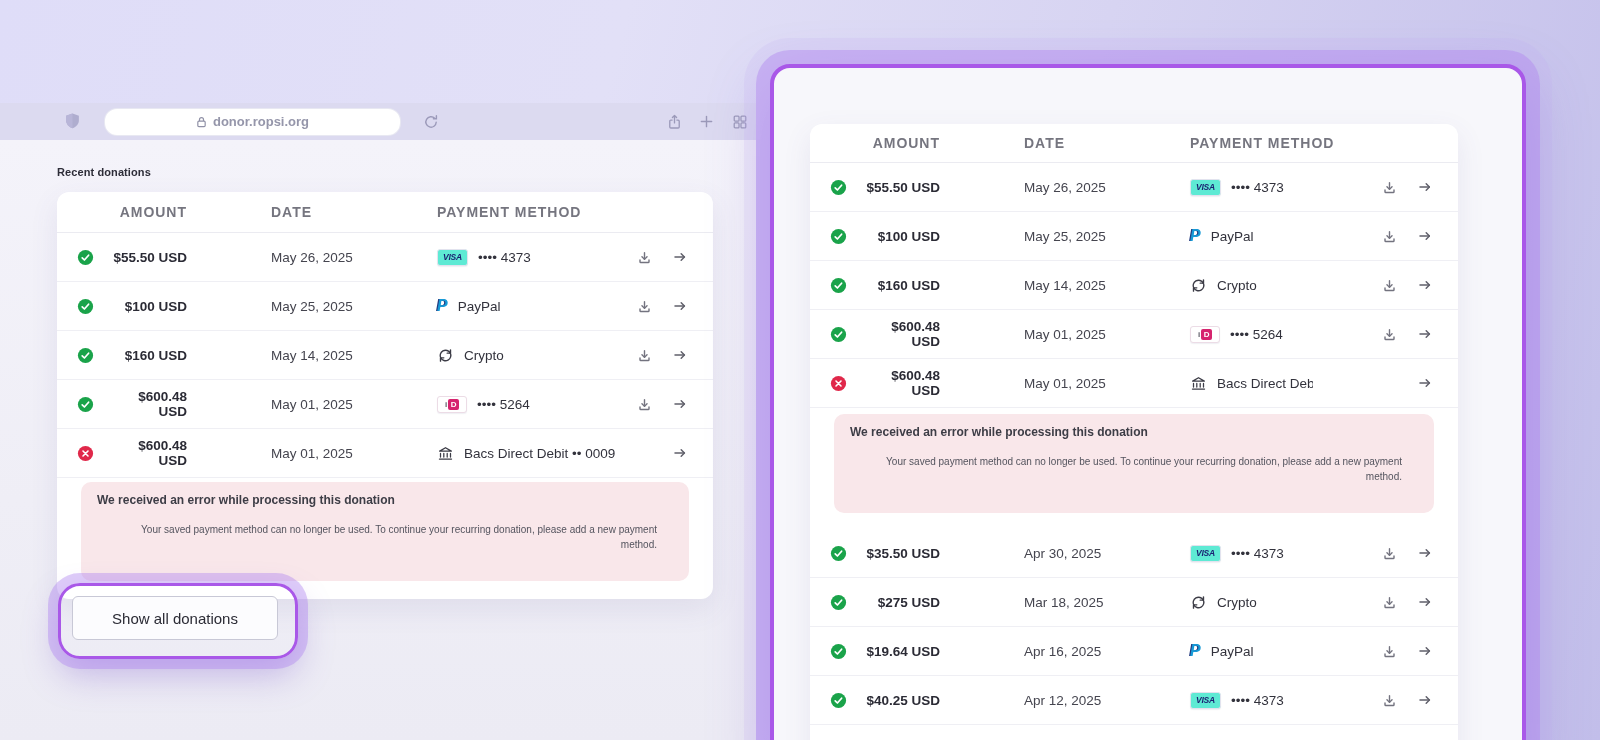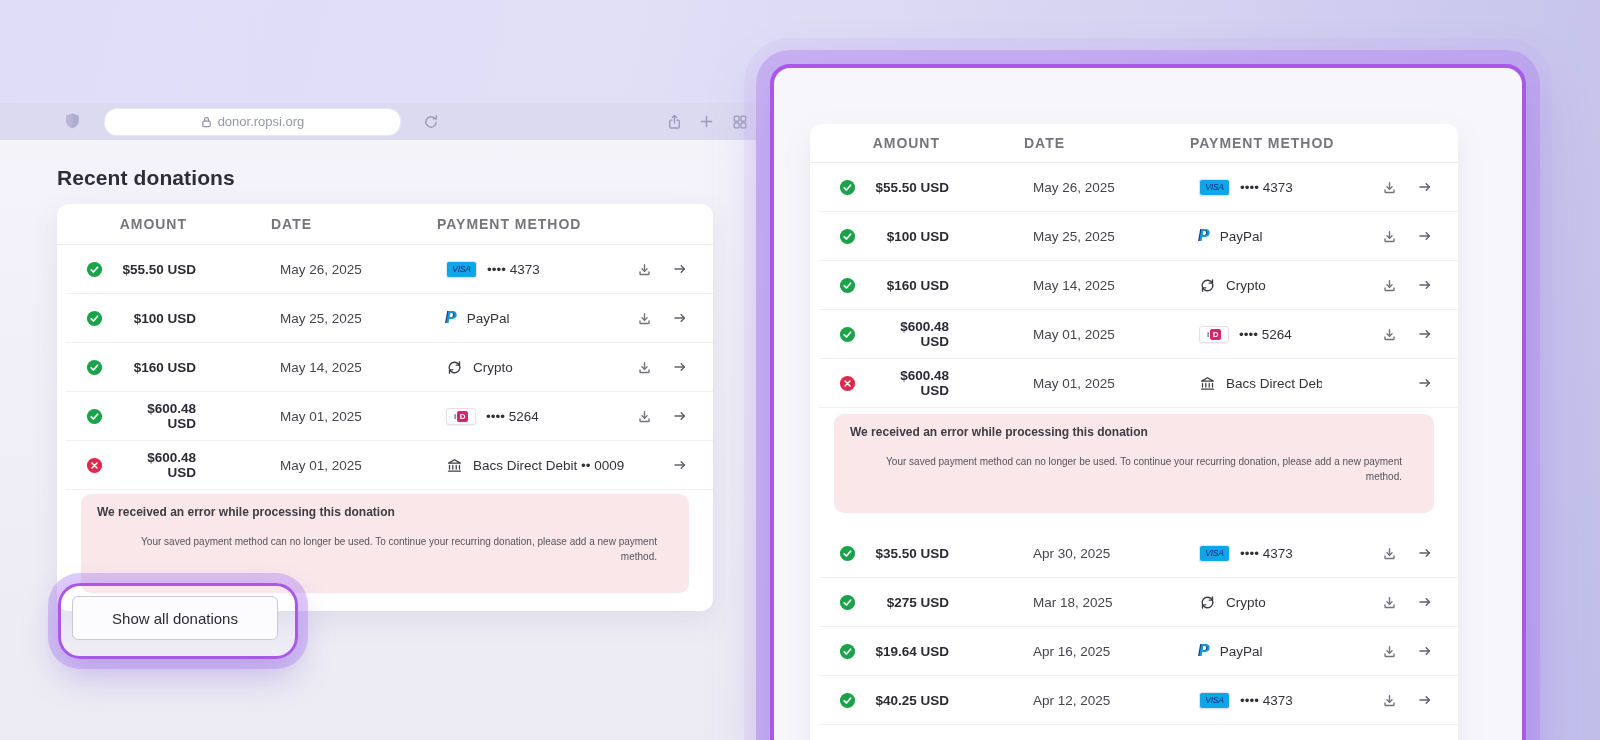--- a/index.html
+++ b/index.html
@@ -8,43 +8,43 @@
     background:linear-gradient(105deg,#dfddf8 0%,#e2e0f7 35%,#d7d4f2 62%,#c2beea 100%);}
 
   
   .browser{position:absolute;left:0;top:103px;width:756px;height:637px;}
   .chrome{height:37px;background:#dcdaf0;border-bottom:1px solid rgba(120,110,170,.14);
     display:flex;align-items:center;}
   .chrome .sp{flex:1;}
   .tb-ic{width:20px;height:20px;display:flex;align-items:center;justify-content:center;color:#a3a1c6;}
   .url-pill{margin-left:22px;width:295px;height:26px;border-radius:13px;background:#fff;
     border:1px solid rgba(150,150,195,.22);display:flex;align-items:center;justify-content:center;gap:6px;
-    color:#9596aa;font-size:13px;}
+    color:#9596aa;font-size:13px;font-weight:bold;}
   .page{position:absolute;top:37px;left:0;right:0;bottom:0;
     background:linear-gradient(180deg,#f4f3fa 0%,#efeef6 60%,#ecebf4 100%);}
-  .page h1{margin:26px 0 0 57px;font-size:21px;font-weight:700;color:#2d2d38;letter-spacing:.1px;}
+  .page h1{margin:26px 0 0 57px;font-size:11px;font-weight:700;color:#2d2d38;letter-spacing:.1px;}
 
   
   .card{background:#fff;border-radius:12px;box-shadow:0 10px 28px rgba(90,80,150,.10);overflow:hidden;}
   #recent-card{width:656px;margin:14px 0 0 57px;}
   .t-head,.t-row{display:grid;grid-template-columns:56px 74px 84px 166px 1fr 36px 30px;
     align-items:center;padding-right:16px;}
   .t-head{height:40px;border-bottom:1px solid #ebebf1;}
   .t-head span{font-size:14px;font-weight:700;letter-spacing:.07em;color:#75757f;}
   .h-amt{text-align:right;}
-  .t-row{height:48px;border-bottom:1px solid #efeff4;margin-left:9px;}
+  .t-row{height:48px;border-bottom:1px solid #efeff4;}
   .t-row:last-child{border-bottom:none;}
   .st-cell{display:flex;justify-content:center;}
   .cell-amt{text-align:right;font-size:13.5px;font-weight:700;color:#2b2b35;}
   .cell-date{grid-column:4;font-size:13.5px;color:#45454f;}
   .cell-pm{grid-column:5;display:flex;align-items:center;font-size:13.5px;color:#32323c;}
   .pm-label{margin-left:10px;white-space:nowrap;}
   .pm-ic{display:inline-flex;align-items:center;justify-content:center;}
-  .visa-badge{width:29px;height:15px;border-radius:3px;background:#0ea5e9;border:1px solid #e2e3ee;
-    box-shadow:0 1px 1px rgba(60,60,110,.08);color:#1a1f71;font-size:8.5px;font-weight:400;
+  .visa-badge{width:29px;height:15px;border-radius:3px;background:#5eead4;border:1px solid #e2e3ee;
+    box-shadow:0 1px 1px rgba(60,60,110,.08);color:#1a1f71;font-size:8.5px;font-weight:700;
     font-style:italic;letter-spacing:-.2px;display:inline-flex;align-items:center;justify-content:center;}
   .card-badge{height:15px;min-width:24px;border-radius:3px;background:#fff;border:1px solid #ecdce6;
     box-shadow:0 1px 1px rgba(60,60,110,.08);display:inline-flex;align-items:center;justify-content:center;
     gap:1px;padding:0 2px;}
   .card-badge .ci{font-size:8px;font-weight:800;color:#5c5c66;}
   .card-badge .cd{font-size:8px;font-weight:800;color:#fff;background:#d6246e;border-radius:2px;padding:0 2.5px;line-height:11px;}
   .pp{font-size:16px;font-weight:800;font-style:italic;color:#179bd7;text-shadow:-1.2px 0 0 #253b80;line-height:1;}
   .act{width:26px;height:26px;display:flex;align-items:center;justify-content:center;color:#73737f;cursor:pointer;}
   .act.arrow{color:#60606b;}
   .error-banner{margin:4px 24px 18px;background:#f9e7ea;border-radius:10px;padding:11px 16px 13px;}

